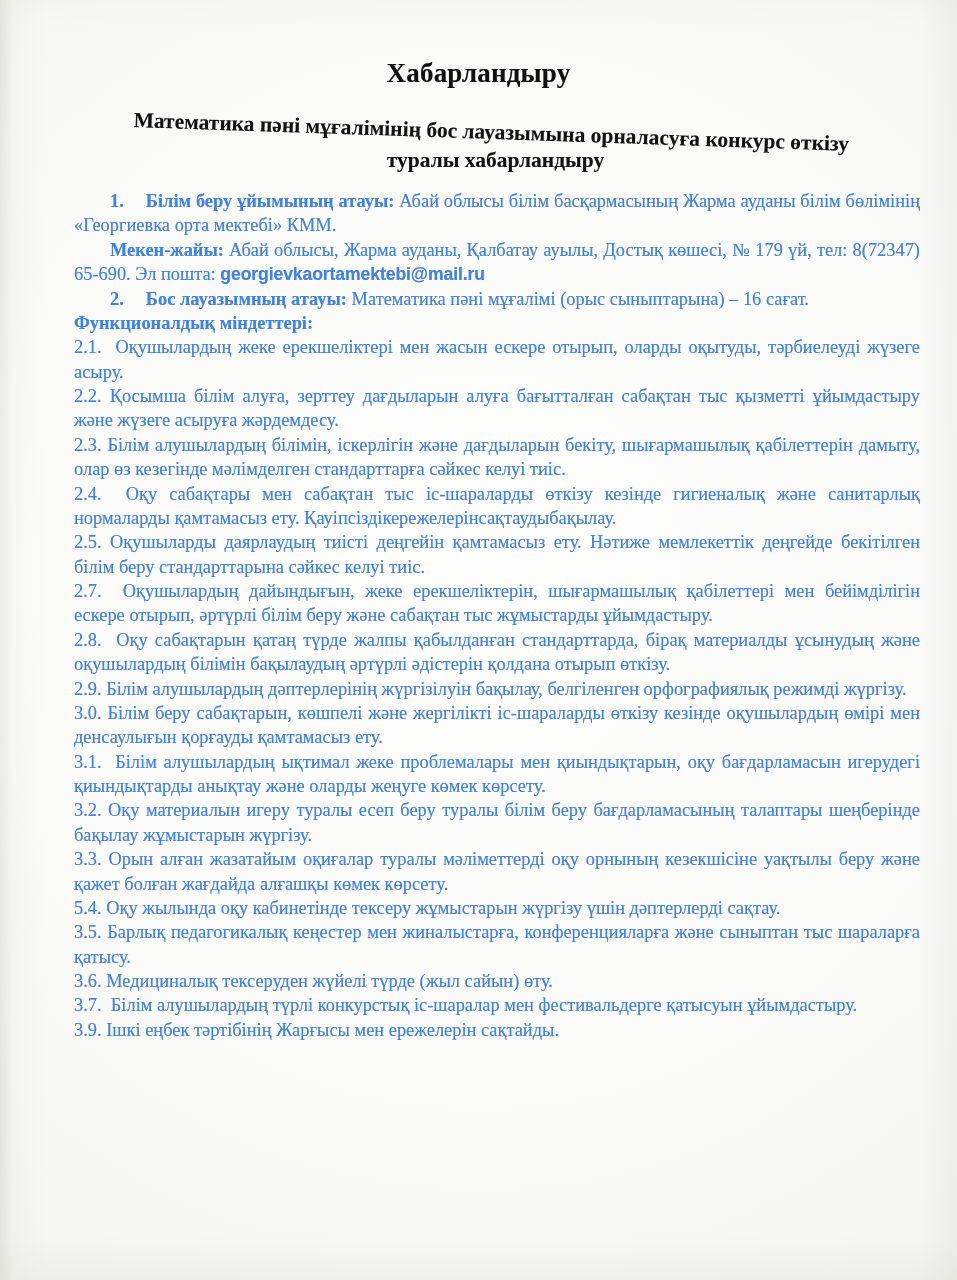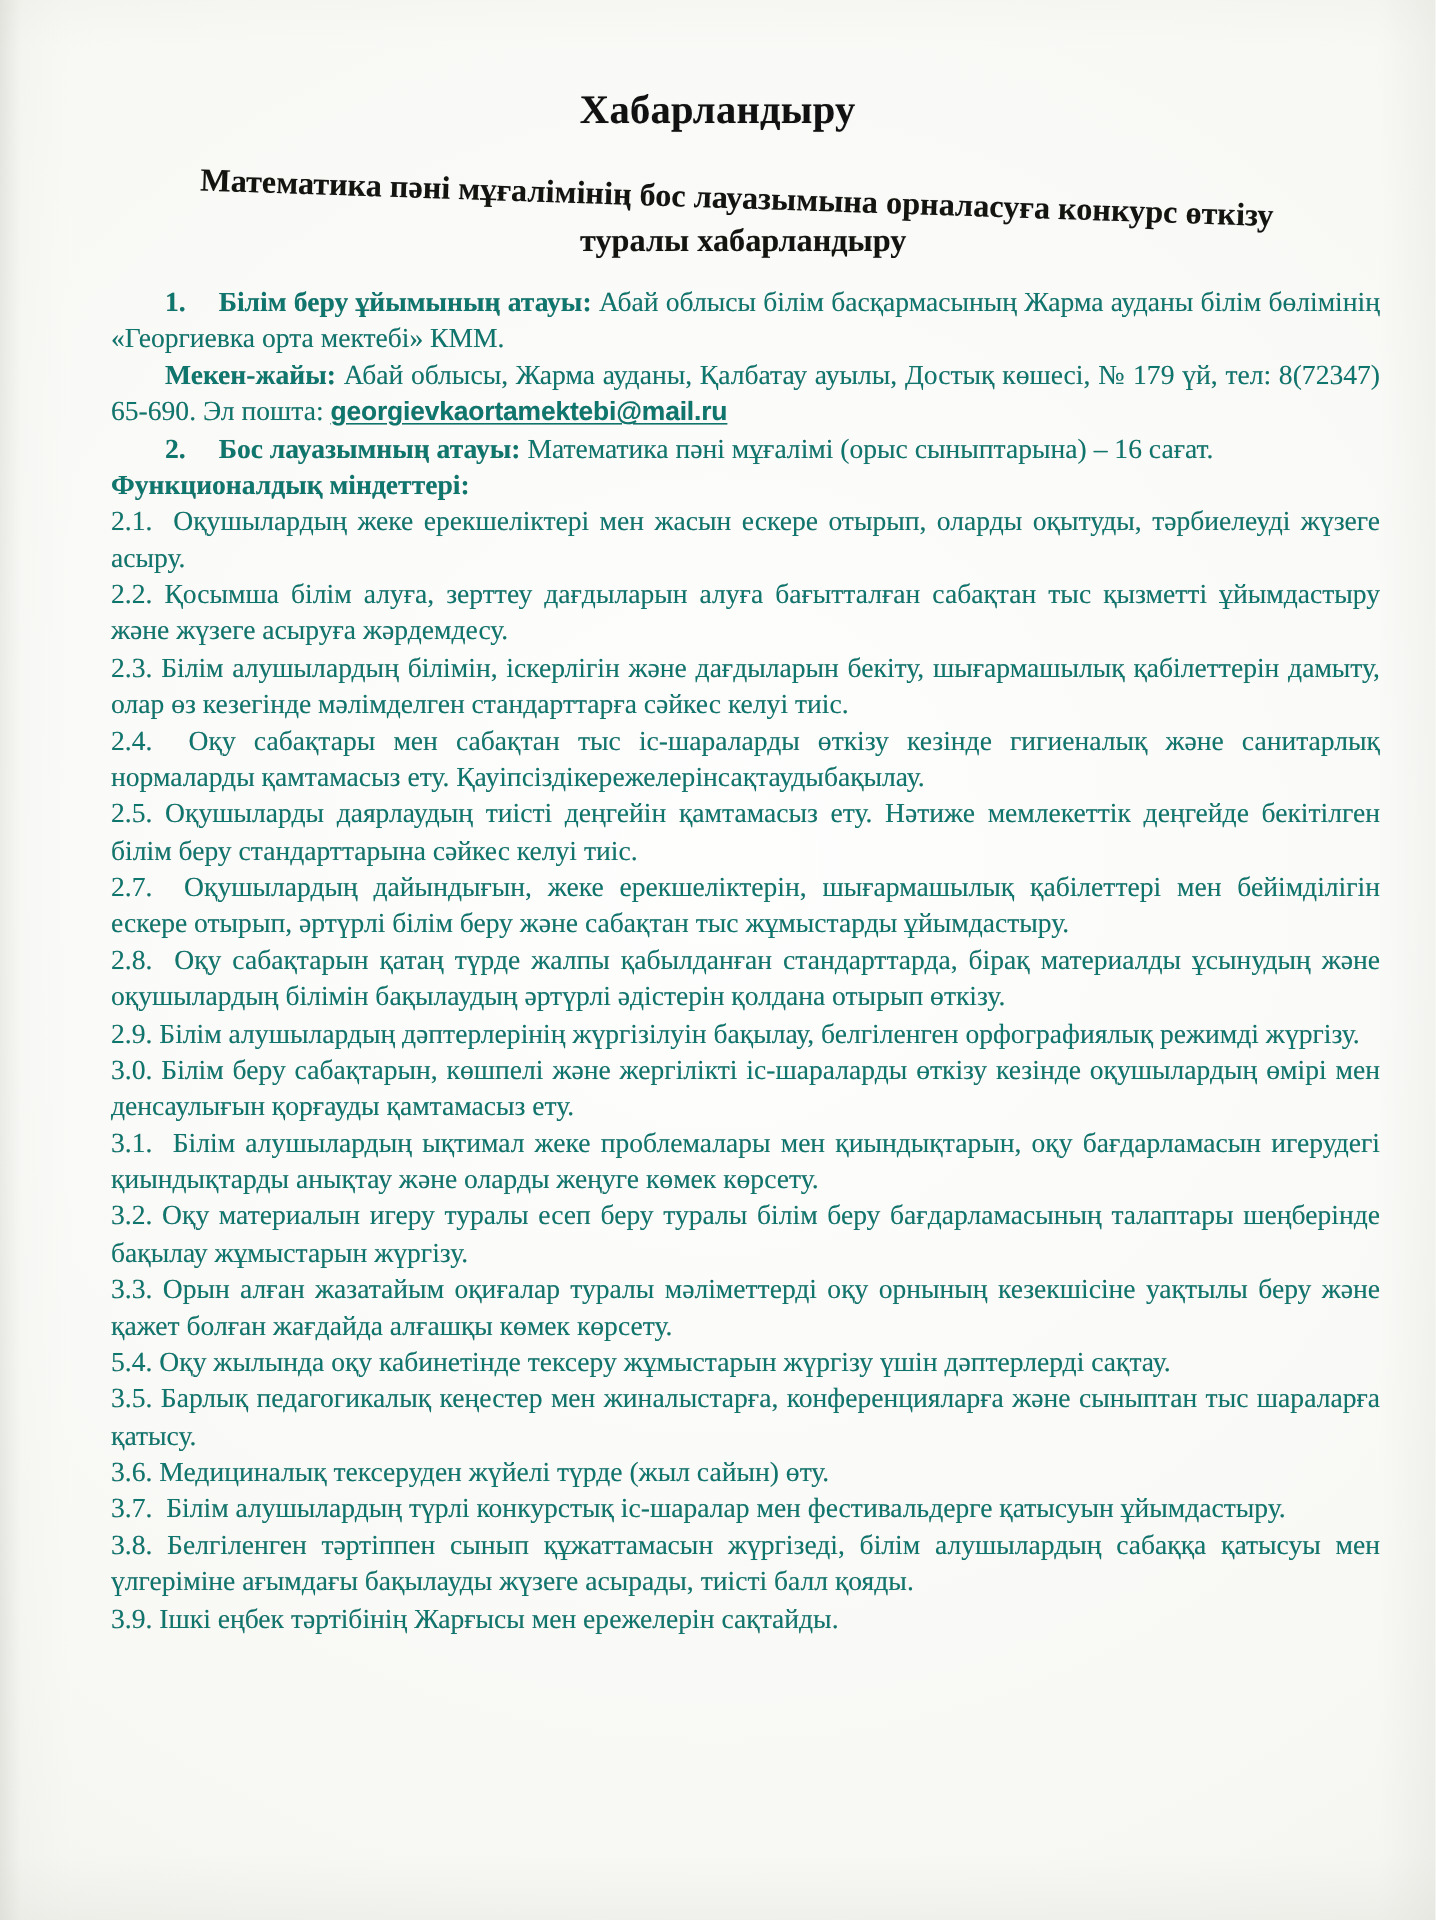--- a/index.html
+++ b/index.html
@@ -88,41 +88,40 @@
     margin-top: 11px;
   }
 
   
   .body-wrap {
     margin: 14px 37px 0 74px;
     font-size: 18.4px;
     line-height: 1.325;
     text-align: justify;
     text-justify: inter-word;
-    color: #0f766e;
+    color: #3b82f6;
   }
   .body-wrap p {
     margin: 0;
     padding: 0;
     text-shadow: 0 0 .45px rgba(0,0,0,.28);
   }
   .indent {
     text-indent: 36px;
   }
   .b {
     font-weight: bold;
   }
   .u {
     text-underline-offset: 2px;
   }
   .email {
     font-family: "Liberation Sans", "DejaVu Sans", sans-serif;
     font-weight: bold;
     font-size: 17.6px;
-    text-decoration: underline;
     text-underline-offset: 2px;
     letter-spacing: -0.1px;
   }
   .num-gap {
     display: inline-block;
     width: 22px;
   }
   .nowrap-last > :last-child { }
   
   .body-wrap p { text-align-last: left; }
@@ -167,18 +166,17 @@
       <p><span>2.8.</span>&nbsp;&nbsp;<span>Оқу сабақтарын қатаң түрде жалпы қабылданған стандарттарда, бірақ материалды ұсынудың және оқушылардың білімін бақылаудың әртүрлі әдістерін қолдана отырып өткізу.</span></p>
       <p><span>2.9.</span>&nbsp;<span>Білім алушылардың дәптерлерінің жүргізілуін бақылау, белгіленген орфографиялық режимді жүргізу.</span></p>
       <p><span>3.0.</span>&nbsp;<span>Білім беру сабақтарын, көшпелі және жергілікті іс-шараларды өткізу кезінде оқушылардың өмірі мен денсаулығын қорғауды қамтамасыз ету.</span></p>
       <p><span>3.1.</span>&nbsp;&nbsp;<span>Білім алушылардың ықтимал жеке проблемалары мен қиындықтарын, оқу бағдарламасын игерудегі қиындықтарды анықтау және оларды жеңуге көмек көрсету.</span></p>
       <p><span>3.2.</span>&nbsp;<span>Оқу материалын игеру туралы есеп беру туралы білім беру бағдарламасының талаптары шеңберінде бақылау жұмыстарын жүргізу.</span></p>
       <p><span>3.3.</span>&nbsp;<span>Орын алған жазатайым оқиғалар туралы мәліметтерді оқу орнының кезекшісіне уақтылы беру және қажет болған жағдайда алғашқы көмек көрсету.</span></p>
       <p><span>5.4.</span>&nbsp;<span>Оқу жылында оқу кабинетінде тексеру жұмыстарын жүргізу  үшін дәптерлерді сақтау.</span></p>
       <p><span>3.5.</span>&nbsp;<span>Барлық педагогикалық кеңестер мен жиналыстарға, конференцияларға және сыныптан тыс шараларға қатысу.</span></p>
       <p><span>3.6.</span>&nbsp;<span>Медициналық тексеруден жүйелі түрде (жыл сайын) өту.</span></p>
       <p><span>3.7.</span>&nbsp;&nbsp;<span>Білім алушылардың түрлі конкурстық іс-шаралар мен фестивальдерге қатысуын ұйымдастыру.</span></p>
-      <p><span>3.8.</span>&nbsp;<span>Белгіленген тәртіппен сынып құжаттамасын жүргізеді, білім алушылардың сабаққа қатысуы мен үлгеріміне ағымдағы бақылауды жүзеге асырады, тиісті балл қояды.</span></p>
       <p><span>3.9.</span>&nbsp;<span>Ішкі еңбек тәртібінің Жарғысы мен ережелерін сақтайды.</span></p>
 
     </div>
   </div>
 </div>
 
 </body></html>

